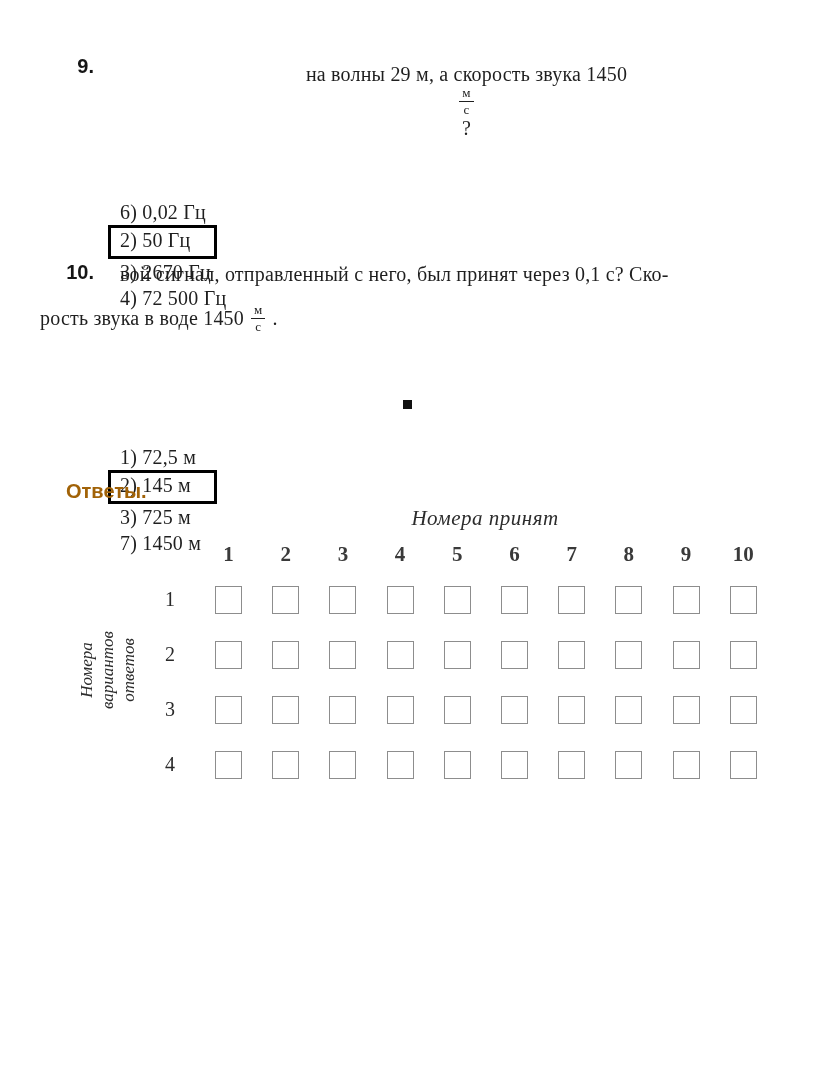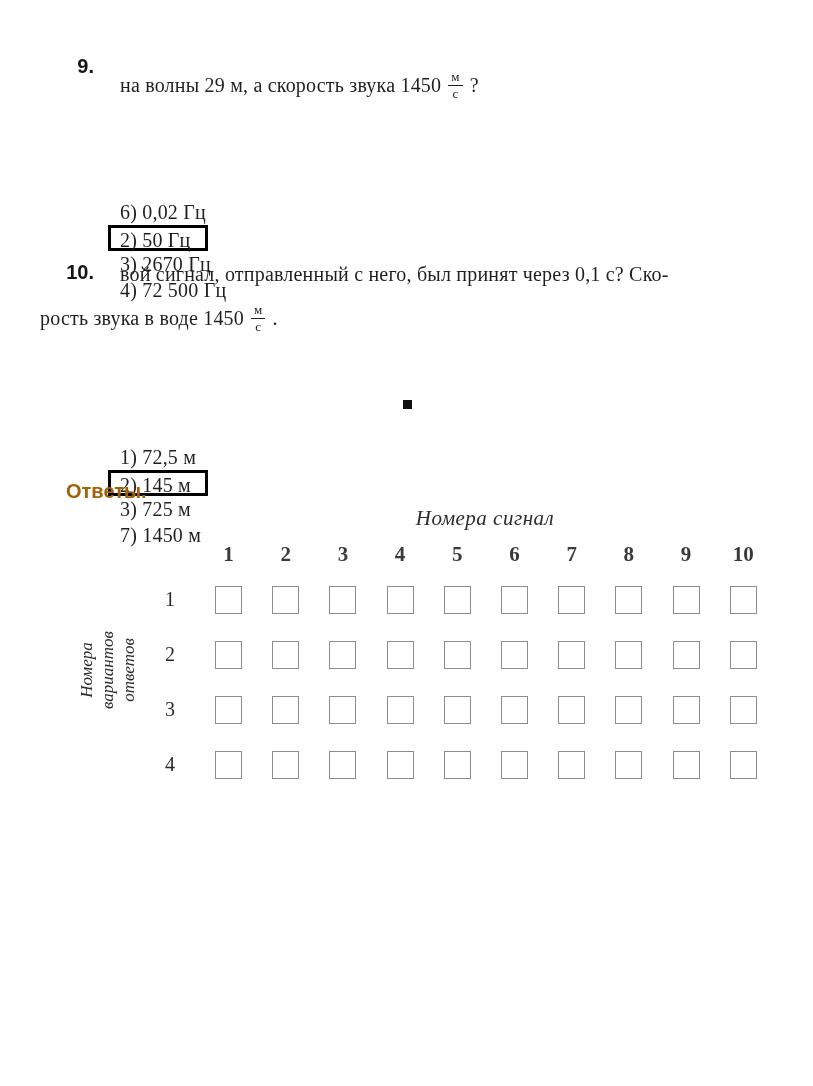--- a/index.html
+++ b/index.html
@@ -25,22 +25,22 @@
   }
   .frac {
     display:inline-flex; flex-direction:column; align-items:center;
     font-size:13px; line-height:14px; margin:0 7px; vertical-align:middle;
   }
   .frac-num { border-bottom:1px solid #1f1f1f; padding:0 3px 1px 3px; }
   .frac-den { padding-top:1px; }
   .options { position:absolute; left:120px; }
   .option { font-size:20px; letter-spacing:0.2px; height:26px; line-height:26px; width:fit-content; }
   .option.boxed {
-    border:3px solid #000; height:26px; line-height:24px;
-    padding:0 14px 0 9px; margin-left:-12px;
+    border:3px solid #000; height:34px; line-height:24px;
+    padding:0 23px 0 9px; margin-left:-12px;
   }
   .black-square { position:absolute; left:403px; top:400px; width:9px; height:9px; background:#111; }
   
   .answers-title {
     position:absolute; left:66px; top:480px;
     font-family:"Liberation Sans", sans-serif; font-weight:bold; font-size:20px; color:#a16207;
   }
   .table-caption {
     position:absolute; left:215px; top:506px; width:540px; text-align:center;
     font-style:italic; font-size:21px; color:#2c2c2c; letter-spacing:0.5px;
@@ -69,21 +69,21 @@
     border:1px solid #8d8d8d; background:transparent;
   }
 </style>
 </head>
 <body>
 
 <div class="page">
 
   <div class="question" style="top:54px;">
     <div class="q-num">9.</div>
-    <div class="q-fracline" style="margin-top:9px;">
+    <div class="q-fracline" style="margin-top:9px;flex-direction:column;">
       <span>на волны 29 м, а скорость звука 1450</span>
       <span class="frac">
         <span class="frac-num">м</span>
         <span class="frac-den">с</span>
       </span>
       <span>?</span>
     </div>
     <div class="options" style="top:92px; position:relative; margin-top:0;">
       <div class="option">6) 0,02 Гц</div>
       <div class="option boxed">2) 50 Гц</div>
@@ -108,21 +108,21 @@
       <div class="option boxed">2) 145 м</div>
       <div class="option">3) 725 м</div>
       <div class="option">7) 1450 м</div>
     </div>
   </div>
 
   <div class="black-square"></div>
 
   <div class="answers-title">Ответы.</div>
 
-  <div class="table-caption">Номера сигнал</div>
+  <div class="table-caption">Номера принят</div>
 
   <div class="side-label">
     <div>Номера</div>
     <div>вариантов</div>
     <div>ответов</div>
   </div>
 
   <div class="answers-grid">
       <div class="cell corner"></div>
       <div class="cell col-header"><span>1</span></div>

